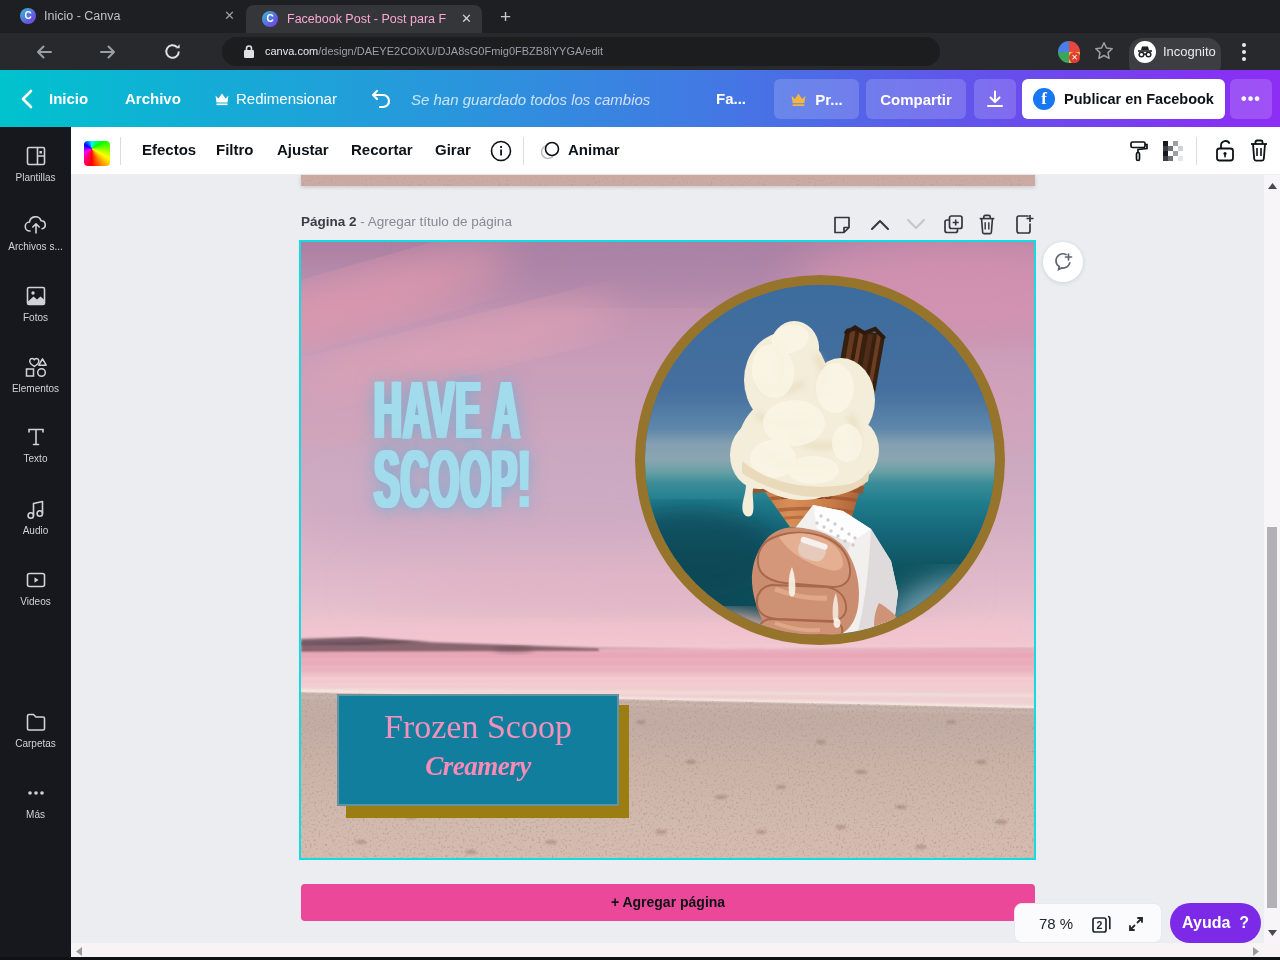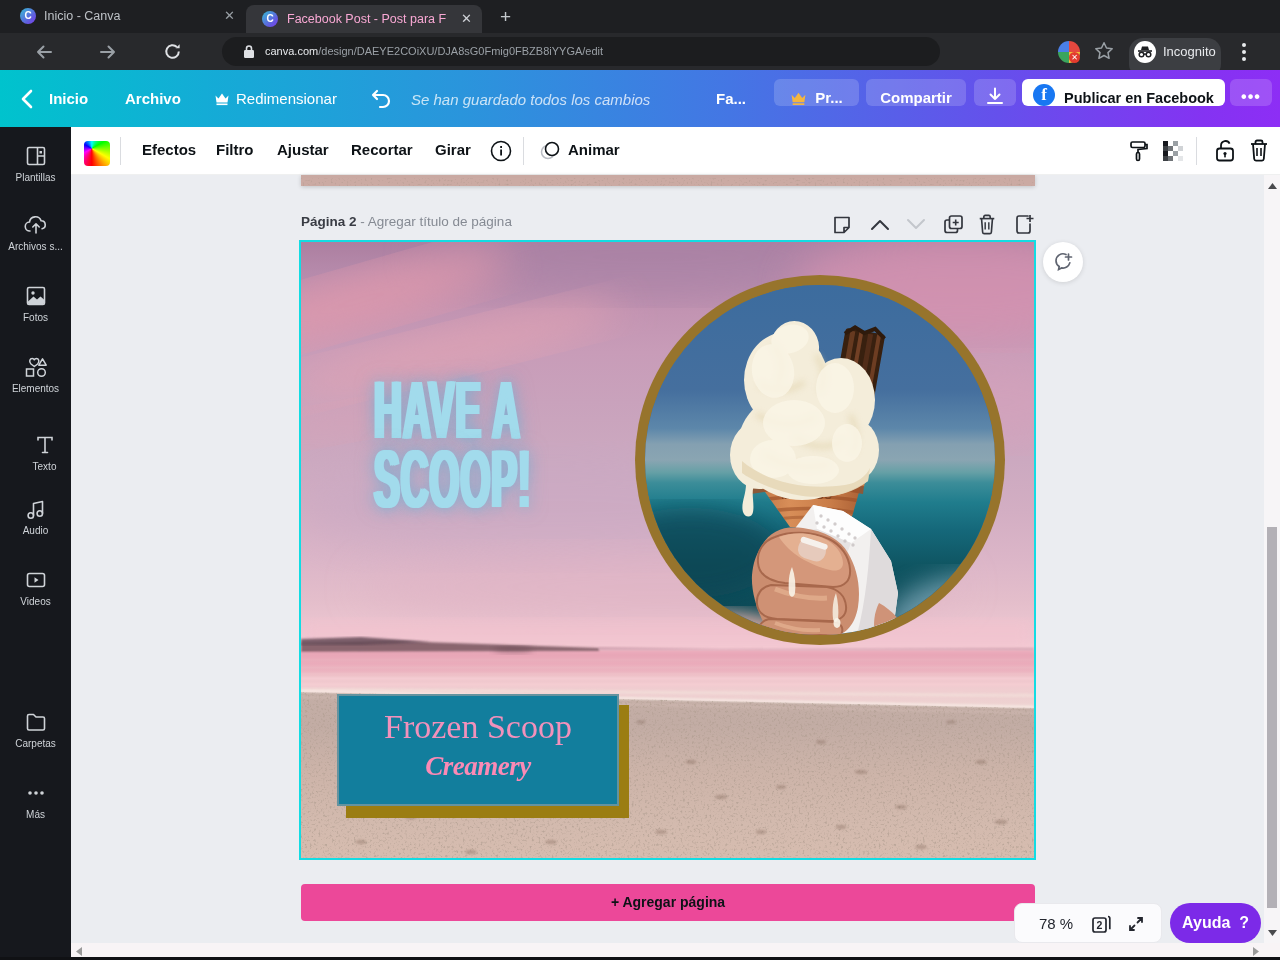--- a/index.html
+++ b/index.html
@@ -7,21 +7,21 @@
 body{font-family:"Liberation Sans",sans-serif;position:relative;background:#fff;}
 .abs{position:absolute;}
 
 #tabstrip{left:0;top:0;width:1280px;height:33px;background:#1e1f22;}
 .tab-fav{width:16px;height:16px;border-radius:50%;background:linear-gradient(135deg,#35bdd4,#6458e0 70%,#7a3ff0);color:#fff;font-size:10px;font-weight:bold;text-align:center;line-height:16px;}
 #navbar{left:0;top:33px;width:1280px;height:37px;background:#28292c;}
 #omnibox{left:222px;top:37px;width:718px;height:29px;border-radius:15px;background:#1c1d1f;color:#9aa0a6;font-size:11px;line-height:29px;}
 #incog{left:1129px;top:38px;width:92px;height:40px;border-radius:14px;background:#3c3e42;color:#e8eaed;font-size:13px;}
 
 #cheader{left:0;top:70px;width:1280px;height:57px;background:linear-gradient(90deg,#00c3cd 0%,#14acd6 16%,#2a95dc 36%,#4476e4 57%,#6550ec 78%,#8433f2 94%,#8d2ef5 100%);color:#fff;font-size:15px;}
-.hbtn{position:absolute;background:rgba(255,255,255,0.17);border-radius:6px;height:27px;top:9px;color:#fff;display:flex;align-items:flex-end;justify-content:center;font-weight:600;font-size:15px;}
+.hbtn{position:absolute;background:rgba(255,255,255,0.17);border-radius:6px;height:40px;top:9px;color:#fff;display:flex;align-items:center;justify-content:center;font-weight:600;font-size:15px;}
 
 #sidebar{left:0;top:127px;width:71px;height:831px;background:#16181d;}
 .sbitem{position:absolute;left:0;width:71px;height:71px;color:#cfd3d8;text-align:center;}
 .sbitem .lbl{font-size:10px;margin-top:4px;}
 .sbitem svg{display:block;margin:14px auto 0;}
 
 #toolbar2{left:71px;top:127px;width:1209px;height:48px;background:#fff;border-bottom:1px solid rgba(57,60,70,0.08);}
 .t2{position:absolute;color:#0d1216;font-size:15px;font-weight:600;top:14px;text-align:center;}
 .sep{position:absolute;width:1px;height:28px;background:#dadce0;top:10px;}
 
@@ -169,21 +169,21 @@
   </div>
   <div class="sbitem" style="top:214px;">
     <svg width="26" height="24" viewBox="0 0 26 24">
         <path d="M8 9 C5.5 6.5 7 3.5 9.2 3.5 C10.3 3.5 11 4.2 11.3 4.8 C11.6 4.2 12.3 3.5 13.4 3.5 C15.6 3.5 17 6.5 14.6 9 L11.3 11.5 Z" stroke="#cfd3d8" stroke-width="1.5" fill="none" stroke-linejoin="round"></path>
         <path d="M19.5 3.8 L23.2 10.2 h-7.4 Z" stroke="#cfd3d8" stroke-width="1.5" fill="none" stroke-linejoin="round"></path>
         <rect x="3.5" y="14" width="7" height="7" stroke="#cfd3d8" stroke-width="1.5" fill="none"></rect>
         <circle cx="18.5" cy="17.5" r="3.8" stroke="#cfd3d8" stroke-width="1.5" fill="none"></circle>
       </svg>
     <div class="lbl">Elementos</div>
   </div>
-  <div class="sbitem" style="top:292px;margin-left:9px;">
+  <div class="sbitem" style="top:284px;">
     <svg width="24" height="24" viewBox="0 0 24 24">
         <path d="M5 7 V4.5 h14 V7 M12 4.5 v15 M9.5 19.5 h5" stroke="#cfd3d8" stroke-width="1.6" fill="none" stroke-linecap="round"></path>
       </svg>
     <div class="lbl">Texto</div>
   </div>
   <div class="sbitem" style="top:356px;">
     <svg width="24" height="24" viewBox="0 0 24 24">
         <path d="M9.5 18.5 V6.5 L18.5 4.5 V16.5" stroke="#cfd3d8" stroke-width="1.6" fill="none" stroke-linejoin="round"></path>
         <circle cx="6.8" cy="18.5" r="2.7" stroke="#cfd3d8" stroke-width="1.6" fill="none"></circle>
         <circle cx="15.8" cy="16.5" r="2.7" stroke="#cfd3d8" stroke-width="1.6" fill="none"></circle>

